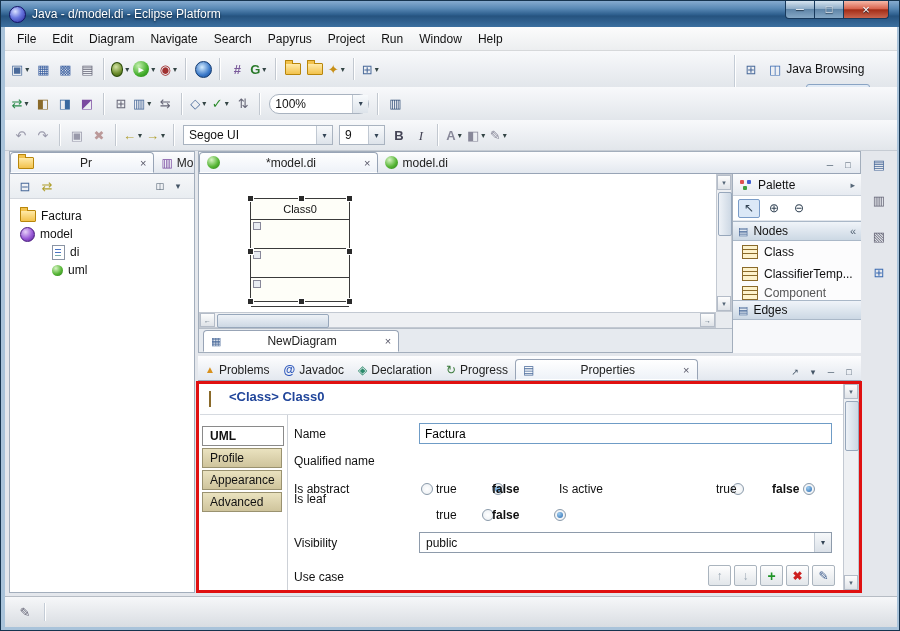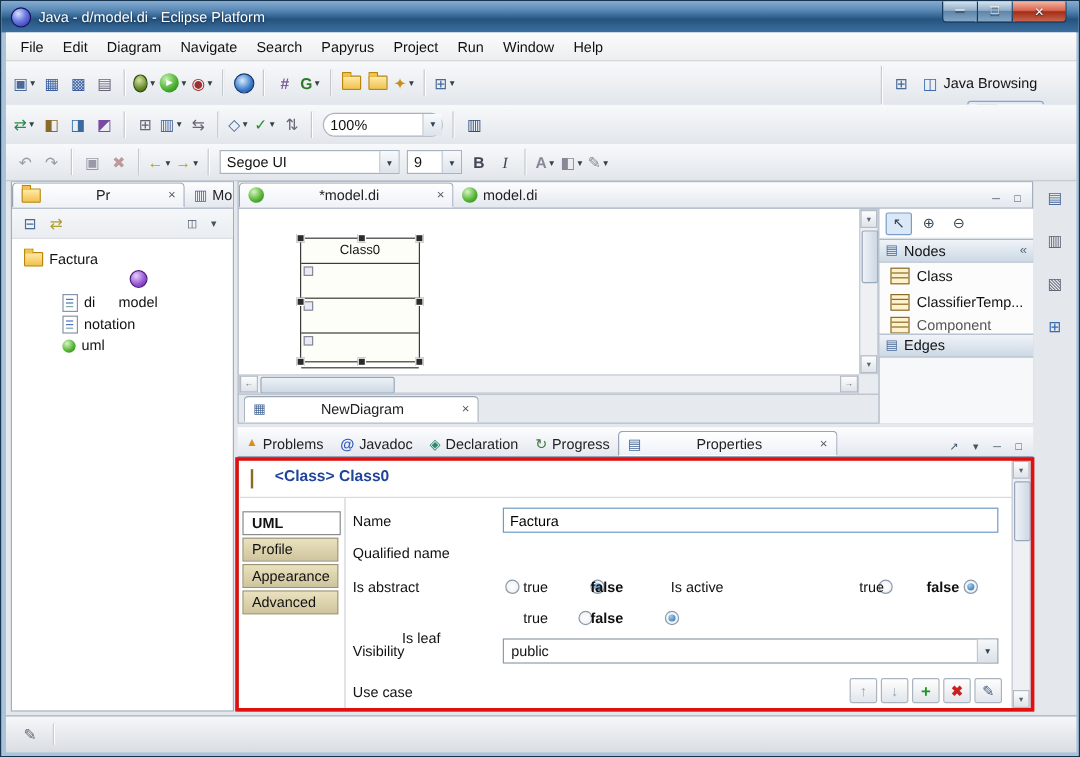--- a/index.html
+++ b/index.html
@@ -369,31 +369,27 @@
       <span class="mmicons">
         <span class="ic">◫</span>
         <span class="ic">▾</span>
       </span>
     </div>
     <div style="padding-top:8px;">
       <div class="trow" style="padding-left:10px;">
         <span class="folder"></span>
         <span>Factura</span>
       </div>
-      <div class="trow" style="padding-left:26px;flex-direction:column;">
+      <div class="trow" style="padding-left:10px;">
         <span class="modelicon"></span>
         <span>model</span>
       </div>
       <div class="trow" style="padding-left:42px;">
         <span class="page"></span>
         <span>di</span>
-      </div>
-      <div class="trow" style="padding-left:42px;">
-        <span class="page"></span>
-        <span>notation</span>
       </div>
       <div class="trow" style="padding-left:42px;">
         <span class="papicon" style="width:11px;height:11px;"></span>
         <span>uml</span>
       </div>
     </div>
   </div>
 
   <div class="p" style="left:197px;top:150px;width:663px;height:202px;background:#edeff2;border:1px solid #a3aebc;box-sizing:border-box;">
     <div class="vtabs">
@@ -450,20 +446,25 @@
 
     <div class="p" style="left:0;top:176px;width:533px;height:24px;background:#e6eaef;border-top:1px solid #b6bec8;display:flex;align-items:flex-end;padding-left:4px;box-sizing:border-box;">
       <span class="vtab active" style="height:22px;background:#fff;">
         <span class="g" style="color:#4a6a9a;font-size:11px;">▦</span>
         <span>NewDiagram</span>
         <span class="tclose">×</span>
       </span>
     </div>
 
     <div class="p pal" style="left:533px;top:22px;width:129px;height:179px;">
+      <div class="palhdr">
+        <span class="paldots"></span>
+        <span>Palette</span>
+        <span style="margin-left:auto;font-size:9px;color:#567;">▸</span>
+      </div>
       <div class="paltools">
         <span class="tool sel">
             <span class="g">↖</span>
           </span>
         <span class="tool">
             <span class="g">⊕</span>
           </span>
         <span class="tool">
             <span class="g">⊖</span>
           </span>
@@ -560,21 +561,21 @@
       <span class="radio p" style="left:220px;top:101px;"></span>
       <span class="p lbl" style="left:237px;top:100px;">true</span>
       <span class="radio sel p" style="left:276px;top:101px;"></span>
       <span class="p lbl" style="left:293px;top:100px;font-weight:bold;">false</span>
       <span class="p lbl" style="left:360px;top:100px;">Is active</span>
       <span class="radio p" style="left:500px;top:101px;"></span>
       <span class="p lbl" style="left:517px;top:100px;">true</span>
       <span class="radio sel p" style="left:556px;top:101px;"></span>
       <span class="p lbl" style="left:573px;top:100px;font-weight:bold;">false</span>
       
-      <span class="p lbl" style="left:95px;top:143px;margin-left:41px;">Is leaf</span>
+      <span class="p lbl" style="left:95px;top:110px;">Is leaf</span>
       <span class="radio p" style="left:220px;top:127px;"></span>
       <span class="p lbl" style="left:237px;top:126px;">true</span>
       <span class="radio sel p" style="left:276px;top:127px;"></span>
       <span class="p lbl" style="left:293px;top:126px;font-weight:bold;">false</span>
       
       <span class="p lbl" style="left:95px;top:154px;">Visibility</span>
       <div class="dropd" style="left:220px;top:150px;width:413px;height:21px;">
         <span class="val">public</span>
         <span class="cdd">▾</span>
       </div>

